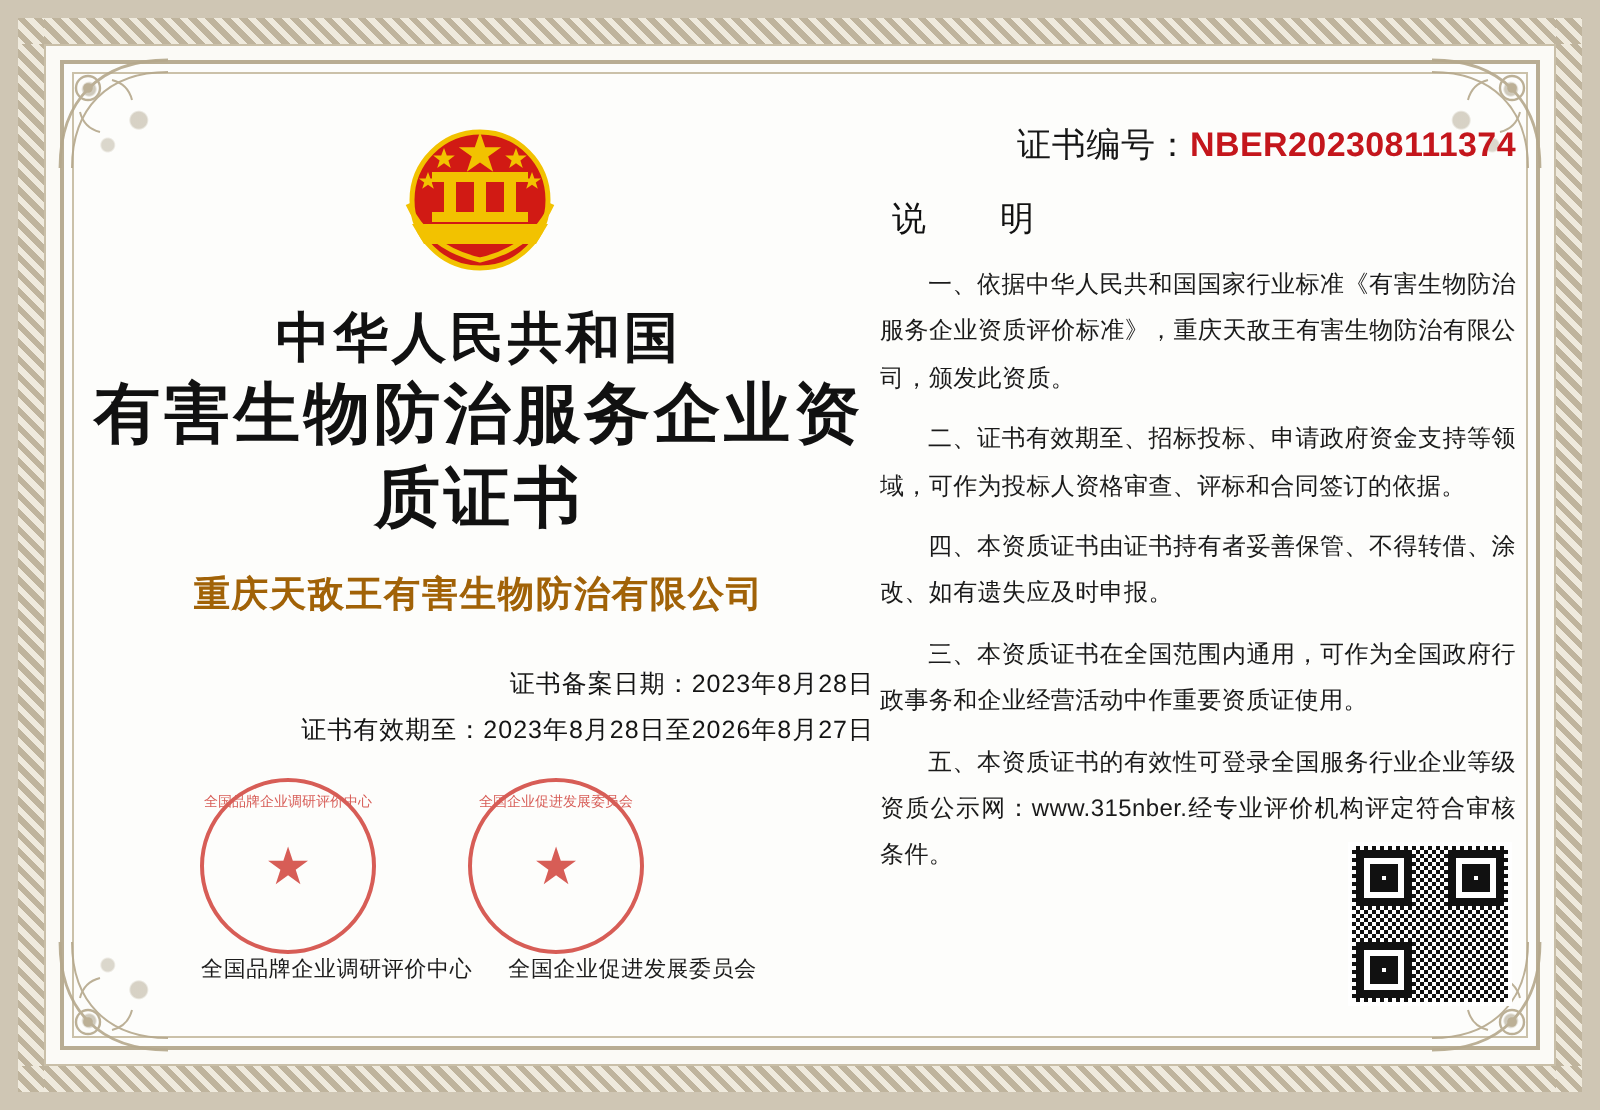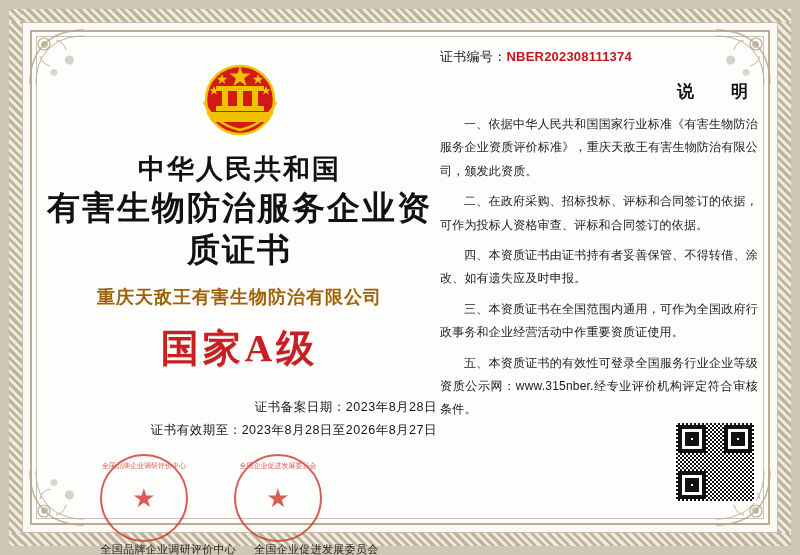--- a/index.html
+++ b/index.html
@@ -193,36 +193,36 @@
   
   .right-col {
     position: absolute;
     right: 0;
     top: 0;
     width: 318px;
     height: 100%;
   }
 
   .cert-no {
-    text-align: left;
-    font-size: 13px;
+    text-align: right;
+    font-size: 17px;
     color: #171717;
-    margin-top: 6px;
+    margin-top: 19px;
     letter-spacing: .3px;
   }
   .cert-no .num {
     color: #c4161c;
     font-weight: bold;
     letter-spacing: .2px;
   }
 
   .notice-title {
-    text-align: right;
+    text-align: left;
     font-size: 17px;
-    font-weight: bold;
+    font-weight: normal;
     color: #111;
     letter-spacing: 10px;
     margin: 14px 0 10px 6px;
   }
 
   .notice-list { margin: 0; padding: 0; list-style: none; }
   .notice-list li {
     font-size: 12px;
     color: #1a1a1a;
     line-height: 1.95;
@@ -347,21 +347,20 @@
       </div>
 
       <div class="title-main">
         <div>中华人民共和国</div>
         <div class="title-line2">有害生物防治服务企业资质证书</div>
       </div>
 
 
       <div class="company">重庆天敌王有害生物防治有限公司</div>
 
-      <div class="grade">国家A级</div>
 
       <div class="dates">
         <div class="row">
           <span class="lbl">证书备案日期：</span><span class="val">2023年8月28日</span>
         </div>
         <div class="row">
           <span class="lbl">证书有效期至：</span><span class="val">2023年8月28日至2026年8月27日</span>
         </div>
       </div>
 
@@ -384,21 +383,21 @@
 
     <div class="right-col">
       <div class="cert-no">
         <span>证书编号：</span><span class="num">NBER202308111374</span>
       </div>
 
       <div class="notice-title">说　明</div>
 
       <ul class="notice-list">
         <li>一、依据中华人民共和国国家行业标准《有害生物防治服务企业资质评价标准》，重庆天敌王有害生物防治有限公司，颁发此资质。</li>
-        <li>二、在政府采购、招标投标、评标和合同签订的依据，可作为投标人资格审查、评标和合同签订的依据。</li>
+        <li>二、证书有效期至、招标投标、申请政府资金支持等领域，可作为投标人资格审查、评标和合同签订的依据。</li>
         <li>四、本资质证书由证书持有者妥善保管、不得转借、涂改、如有遗失应及时申报。</li>
         <li>三、本资质证书在全国范围内通用，可作为全国政府行政事务和企业经营活动中作重要资质证使用。</li>
         <li>五、本资质证书的有效性可登录全国服务行业企业等级资质公示网：www.315nber.经专业评价机构评定符合审核条件。</li>
       </ul>
 
       <div class="qr">
         <div class="qr-inner">
           <div class="qr-bl"></div>
         </div>
       </div>

